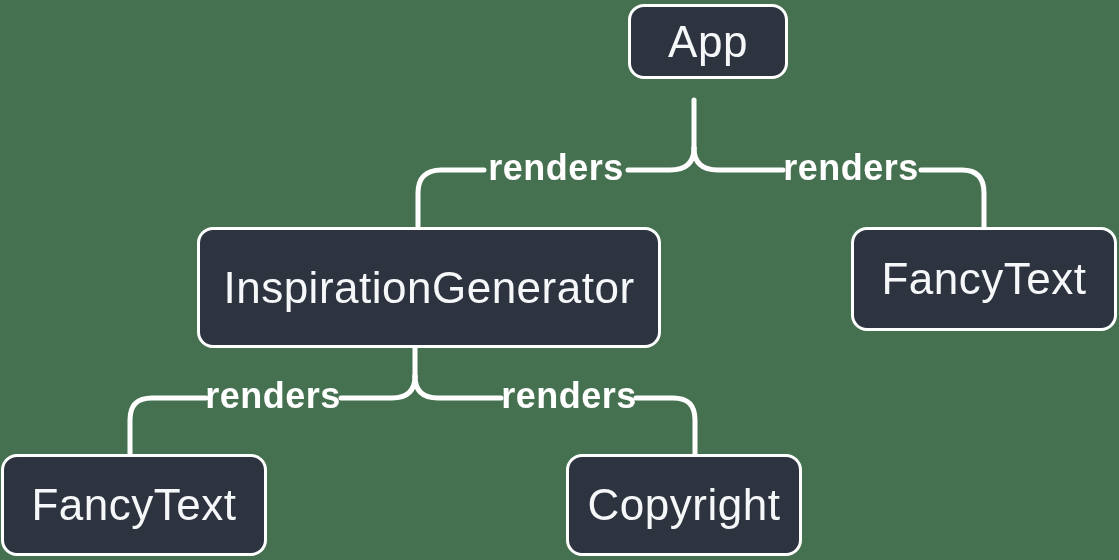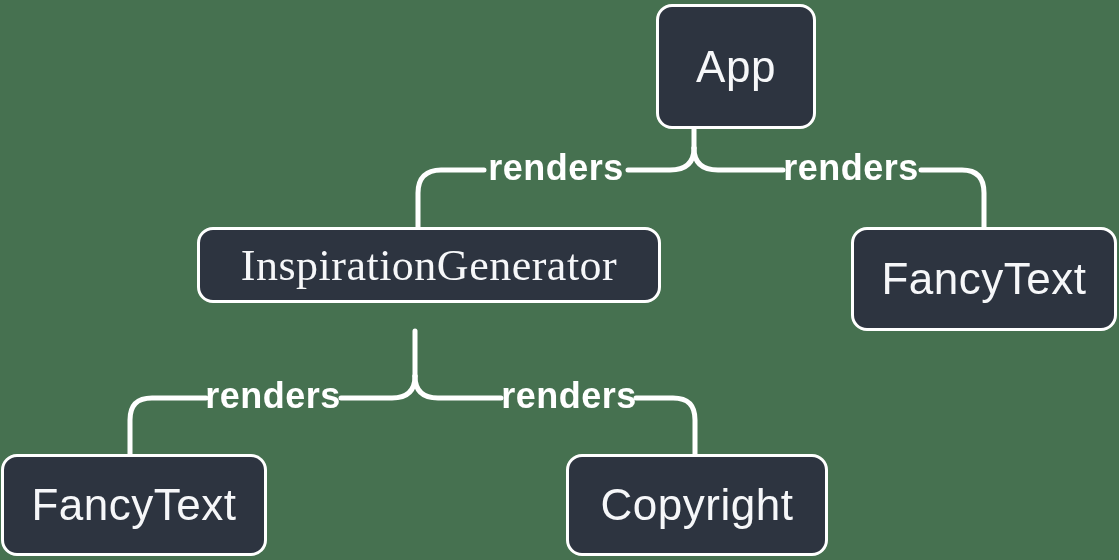--- a/index.html
+++ b/index.html
@@ -36,25 +36,25 @@
     box-sizing: border-box;
     display: flex;
     align-items: center;
     justify-content: center;
     color: #f6f7f9;
     font-size: 44px;
     font-weight: 400;
     letter-spacing: 0.5px;
     white-space: nowrap;
   }
-  .node-app        { left: 656px; top:   4px; width: 160px; height:  125px; }
-  .node-inspire    { left: 197px; top: 227px; width: 464px; height: 76px; font-family: Liberation Serif, serif; }
+  .node-app        { left: 628px; top:   4px; width: 160px; height:  75px; }
+  .node-inspire    { left: 197px; top: 227px; width: 464px; height: 121px; }
   .node-fancy-r    { left: 851px; top: 227px; width: 266px; height: 104px; }
   .node-fancy-l    { left:   1px; top: 454px; width: 266px; height: 102px; }
-  .node-copyright  { left: 566px; top: 454px; width: 262px; height: 102px; }
+  .node-copyright  { left: 566px; top: 454px; width: 236px; height: 102px; }
   .edge-label {
     position: absolute;
     transform: translate(-50%, -50%);
     color: #ffffff;
     font-size: 36px;
     font-weight: 700;
     letter-spacing: 0.5px;
     white-space: nowrap;
   }
   .edge-label-1 { left: 556px; top: 168px; }

